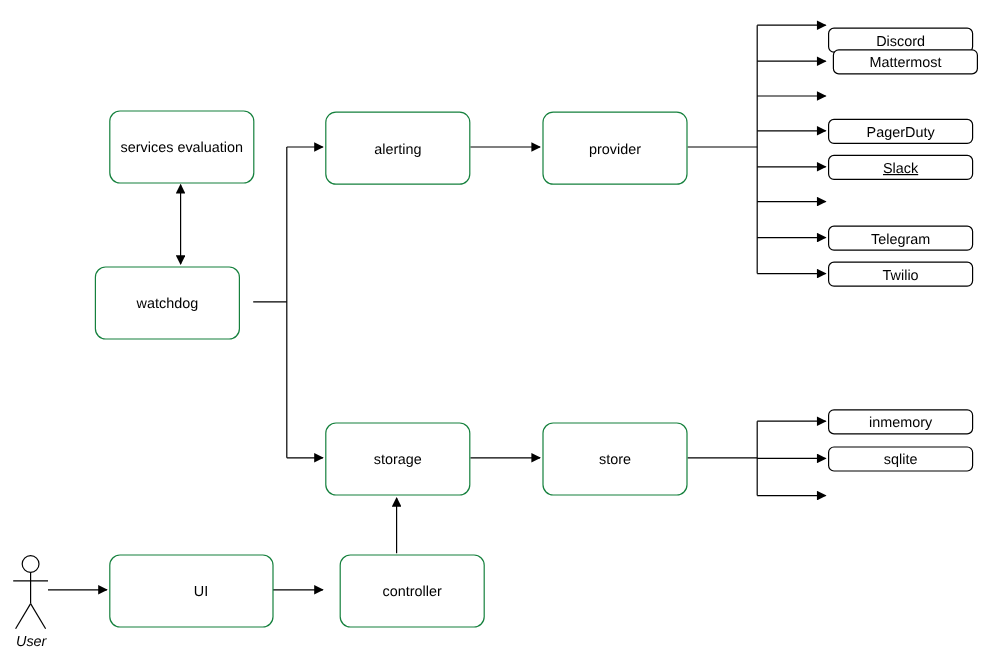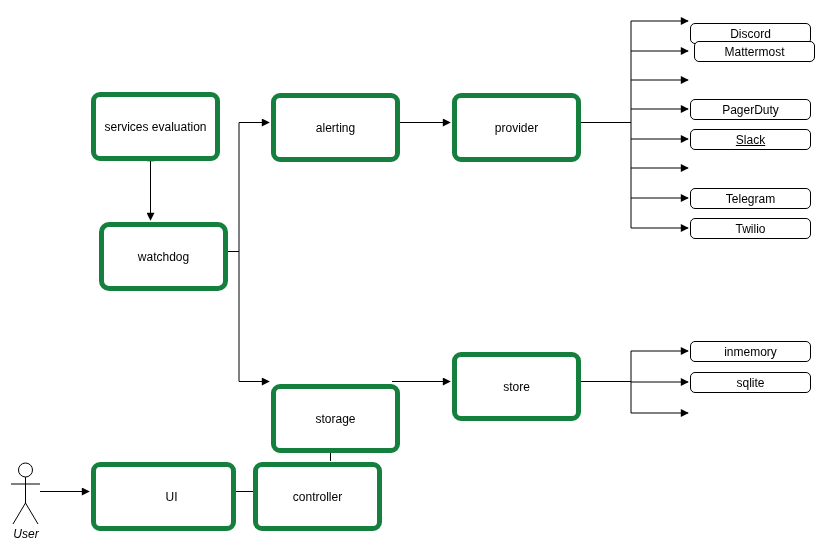--- a/index.html
+++ b/index.html
@@ -20,21 +20,21 @@
     position: absolute;
     left: 0; top: 0;
     width: 822px; height: 554px;
     pointer-events: none;
   }
   .node {
     position: absolute;
     width: 119px;
     height: 59px;
     background: #ffffff;
-    border: 5px solid #15803d;
+    border: 1px solid #15803d;
     border-radius: 9px;
     display: flex;
     align-items: center;
     justify-content: center;
     font-size: 12px;
     line-height: 14px;
     text-align: center;
     box-sizing: content-box;
   }
   .leaf {
@@ -57,25 +57,25 @@
     top: 527px;
     width: 44px;
     text-align: center;
     font-size: 12px;
     font-style: italic;
   }
   
   .n-services  { left: 91px;  top: 92px;  }
   .n-alerting  { left: 271px; top: 93px;  }
   .n-provider  { left: 452px; top: 93px;  }
-  .n-watchdog  { left: 99px;  top: 222px; border-radius: 10px; }
-  .n-storage   { left: 271px; top: 352px; margin-top: 32px; }
+  .n-watchdog  { left: 79px;  top: 222px; }
+  .n-storage   { left: 271px; top: 352px; }
   .n-store     { left: 452px; top: 352px; }
   .n-ui        { left: 91px;  top: 462px; padding-left: 16px; }
-  .n-controller{ left: 253px; top: 462px; }
+  .n-controller{ left: 283px; top: 462px; }
   
   .p0 { left: 690px; top: 11px; margin-top: 12px;  }
   .p1 { left: 694px; top: 41px;  }
   .p2 { left: 690px; top: 70px;  }
   .p3 { left: 690px; top: 99px;  }
   .p4 { left: 690px; top: 129px; text-decoration: underline; }
   .p5 { left: 690px; top: 158px; }
   .p6 { left: 690px; top: 188px; }
   .p7 { left: 690px; top: 218px; }
   

